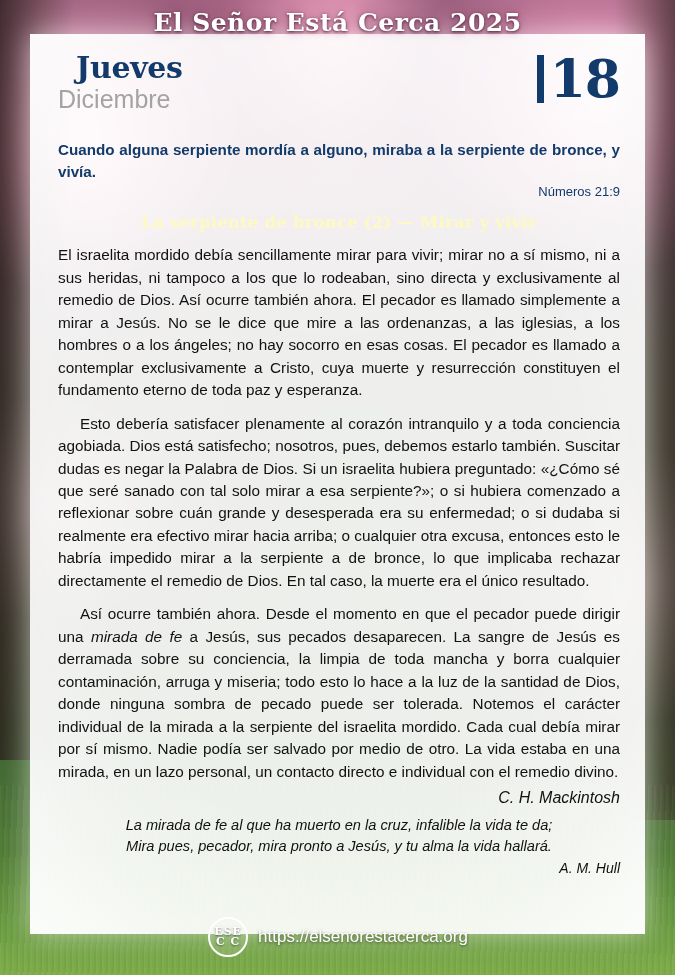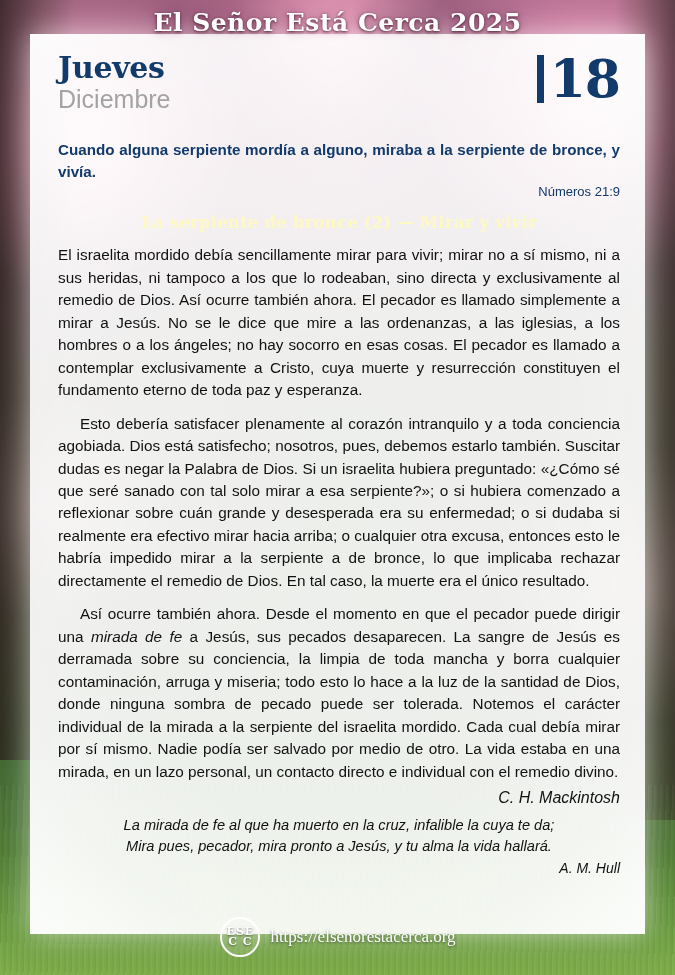--- a/index.html
+++ b/index.html
@@ -107,20 +107,21 @@
     align-items: flex-start;
     justify-content: space-between;
   }
   .dayname {
     font-family: "DejaVu Serif", serif;
     font-weight: bold;
     font-size: 30px;
     color: #123a6b;
     line-height: 1.05;
     letter-spacing: -0.3px;
+    margin-left: 18px;
   }
   .monthname {
     font-family: "Liberation Sans", sans-serif;
     font-size: 25px;
     color: #a3a3a3;
     line-height: 1.1;
     margin-top: 2px;
     font-weight: 400;
   }
   .daynum-wrap {
@@ -237,21 +238,21 @@
     font-family: "DejaVu Serif", serif;
     font-weight: bold;
     font-size: 11px;
     color: #ffffff;
     line-height: 0.95;
     text-align: center;
     letter-spacing: 1px;
     text-shadow: 0 1px 2px rgba(0,0,0,0.5);
   }
   .site {
-    font-family: Liberation Serif, serif;
+    font-family: Liberation Sans, sans-serif;
     font-size: 17px;
     color: #ffffff;
     text-shadow: 0 1px 3px rgba(0,0,0,0.55);
   }
 </style>
 </head>
 <body>
 
 <div class="bg">
   <div class="bg-trunk-l"></div>
@@ -287,21 +288,21 @@
 
   <div class="body">
     <p>El israelita mordido debía sencillamente mirar para vivir; mirar no a sí mismo, ni a sus heridas, ni tampoco a los que lo rodeaban, sino directa y exclusivamente al remedio de Dios. Así ocurre también ahora. El pecador es llamado simplemente a mirar a Jesús. No se le dice que mire a las ordenanzas, a las iglesias, a los hombres o a los ángeles; no hay socorro en esas cosas. El pecador es llamado a contemplar exclusivamente a Cristo, cuya muerte y resurrección constituyen el fundamento eterno de toda paz y esperanza.</p>
     <p>Esto debería satisfacer plenamente al corazón intranquilo y a toda conciencia agobiada. Dios está satisfecho; nosotros, pues, debemos estarlo también. Suscitar dudas es negar la Palabra de Dios. Si un israelita hubiera preguntado: «¿Cómo sé que seré sanado con tal solo mirar a esa serpiente?»; o si hubiera comenzado a reflexionar sobre cuán grande y desesperada era su enfermedad; o si dudaba si realmente era efectivo mirar hacia arriba; o cualquier otra excusa, entonces esto le habría impedido mirar a la serpiente a de bronce, lo que implicaba rechazar directamente el remedio de Dios. En tal caso, la muerte era el único resultado.</p>
     <p><span>Así ocurre también ahora. Desde el momento en que el pecador puede dirigir una </span><em>mirada de fe</em><span> a Jesús, sus pecados desaparecen. La sangre de Jesús es derramada sobre su conciencia, la limpia de toda mancha y borra cualquier contaminación, arruga y miseria; todo esto lo hace a la luz de la santidad de Dios, donde ninguna sombra de pecado puede ser tolerada. Notemos el carácter individual de la mirada a la serpiente del israelita mordido. Cada cual debía mirar por sí mismo. Nadie podía ser salvado por medio de otro. La vida estaba en una mirada, en un lazo personal, un contacto directo e individual con el remedio divino.</span></p>
   </div>
 
   <div class="author">C. H. Mackintosh</div>
 
   <div class="poem">
-    <div>La mirada de fe al que ha muerto en la cruz, infalible la cuya te da;</div>
+    <div>La mirada de fe al que ha muerto en la cruz, infalible la vida te da;</div>
     <div>Mira pues, pecador, mira pronto a Jesús, y tu alma la vida hallará.</div>
   </div>
   <div class="poem-author">A. M. Hull</div>
 
 </div>
 
 <div class="footer">
   <div class="logo">
     <div class="logo-letters">
       <div>ESE</div>

